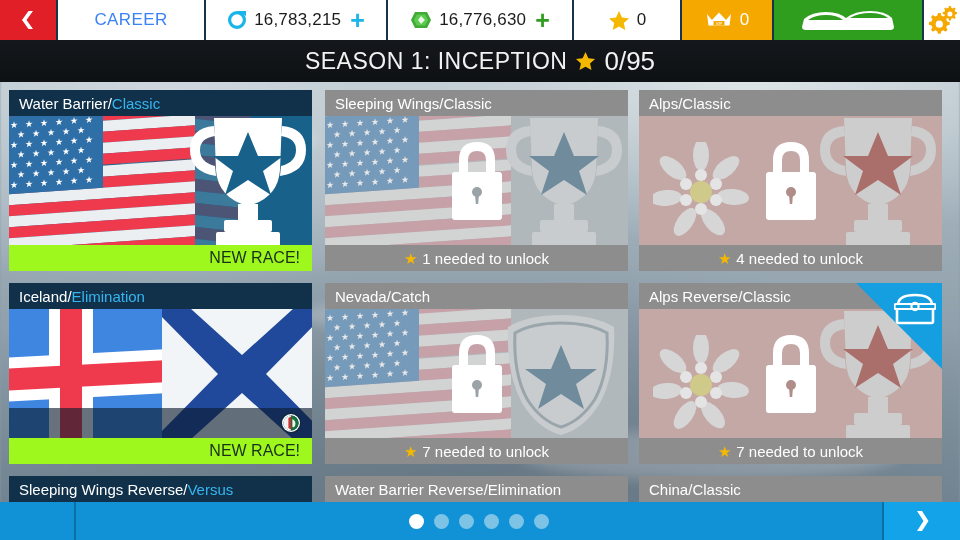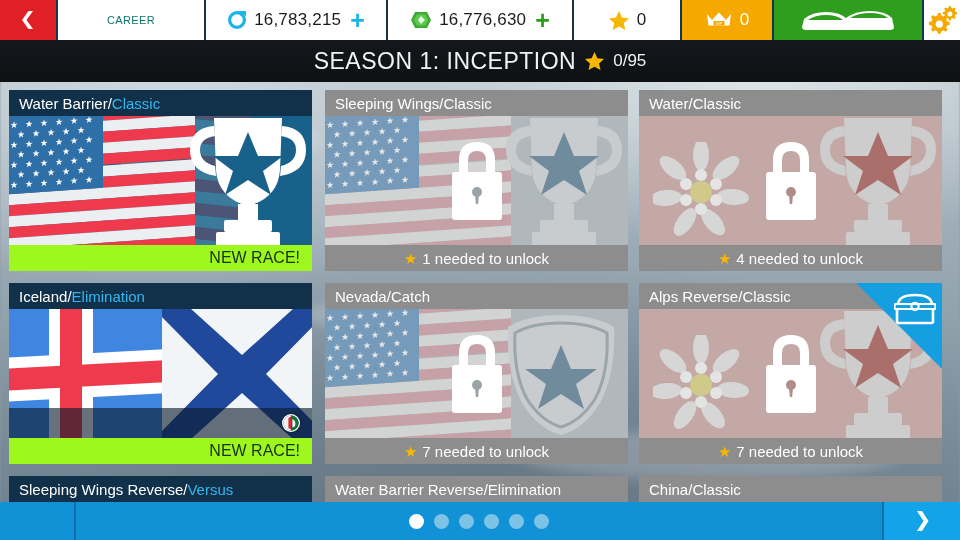--- a/index.html
+++ b/index.html
@@ -33,21 +33,21 @@
     background:#ffffff;
   }
   .tb-cell {
     display:flex; align-items:center; justify-content:center;
     gap:7px; height:40px; position:relative;
     border-right:2px solid #17344d;
   }
   #back-btn { width:58px; background:#e01f26; border-right:2px solid #17344d; }
   #career-cell { width:148px; background:#fff; }
   #career-label {
-    font-size:11px; color:#0f766e; letter-spacing:.4px;
+    font-size:17px; color:#3b82f6; letter-spacing:.4px;
   }
   #coins-cell  { width:182px; background:#fff; }
   #bucks-cell  { width:186px; background:#fff; }
   #stars-cell  { width:108px; background:#fff; }
   #vip-cell    { width:92px;  background:#f5a800; }
   #cars-cell   { width:150px; background:#2f9e1f; border-right:2px solid #17344d;}
   #gear-cell   { flex:1;      background:#fff; border-right:none; }
 
   .tb-num { font-size:17px; color:#1c1c1c; letter-spacing:.2px; white-space:nowrap; }
   #vip-cell .tb-num { color:#ffffff; }
@@ -61,21 +61,21 @@
   
   #season-band {
     position:absolute; top:40px; left:0; width:960px; height:42px;
     background:linear-gradient(180deg,#14181c 0%, #0d1114 100%);
     display:flex; align-items:center; justify-content:center; gap:8px;
     z-index:28;
   }
   #season-title {
     font-size:23px; color:#f2f2f2; letter-spacing:.5px;
   }
-  #season-count { font-size:17px; color:#f2f2f2; }
+  #season-count { font-size:26px; color:#f2f2f2; }
 
   
   #grid {
     position:absolute; top:86px; left:0; width:960px; height:416px;
     z-index:20;
   }
   .card {
     position:absolute; width:303px;
     overflow:hidden;
   }
@@ -479,21 +479,21 @@
       </svg>
     </div>
     <div class="card-foot foot-lock">
       <span class="star-glyph">★</span>
       <span>1 needed to unlock</span>
     </div>
   </div>
 
   <div class="card r0 c2 locked">
     <div class="card-head">
-      <span class="loc">Water</span>
+      <span class="loc">Alps</span>
         <span class="sep">/</span>
         <span class="typ">Classic</span>
     </div>
     <div class="card-art">
       <div class="art-bg art-alps locked-art"></div>
       <svg class="trophy" viewBox="0 0 150 140">
         <path d="M44 6 L112 6 L110 58 Q108 86 78 94 Q48 86 46 58 Z" fill="#cdcdcd"></path>
         <path d="M44 14 Q20 16 20 38 Q20 60 46 64 L45 54 Q30 50 30 38 Q30 26 45 24 Z" fill="#cdcdcd"></path>
         <path d="M112 14 Q136 16 136 38 Q136 60 110 64 L111 54 Q126 50 126 38 Q126 26 111 24 Z" fill="#cdcdcd"></path>
         <rect x="68" y="92" width="20" height="18" fill="#cdcdcd"></rect>

